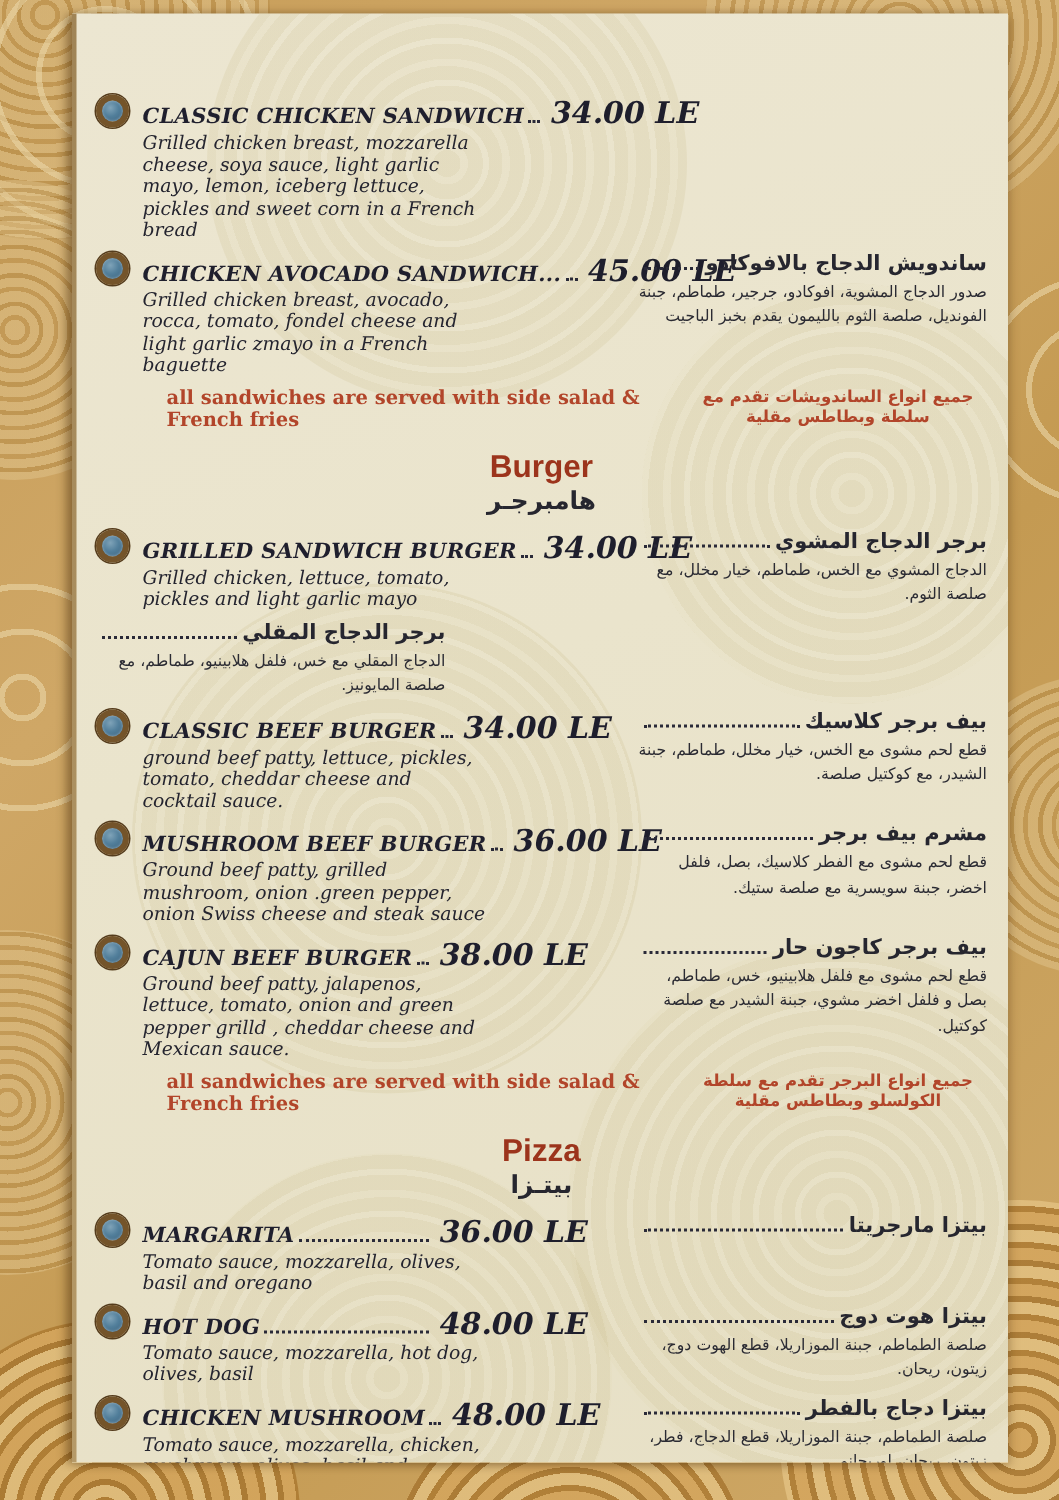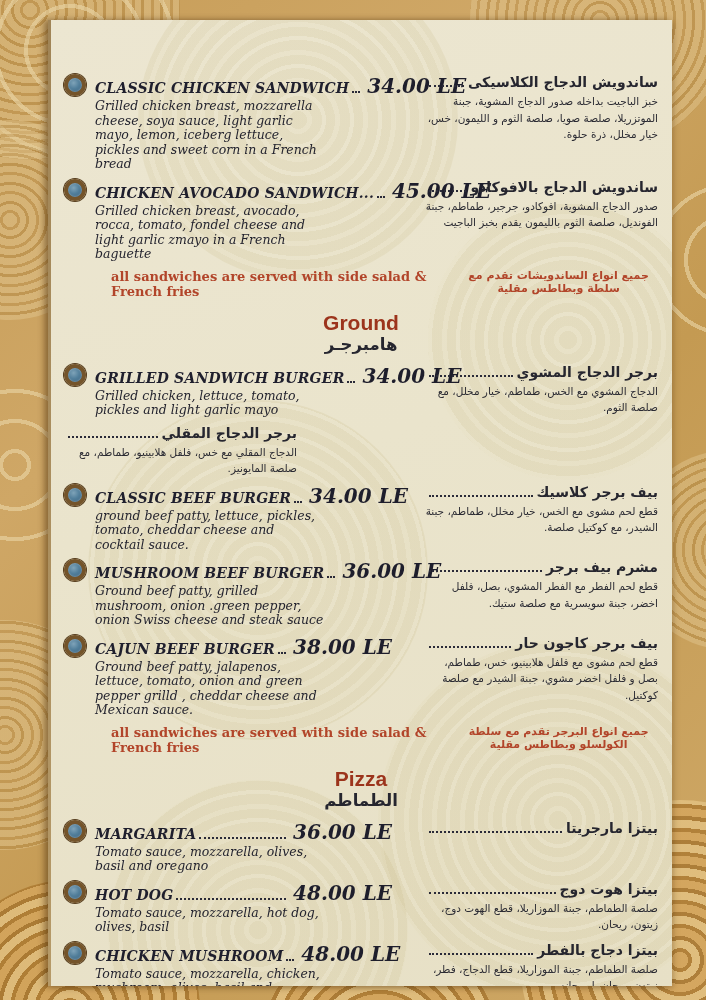--- a/index.html
+++ b/index.html
@@ -17,21 +17,21 @@
   .orn.band-strong{
     background:repeating-radial-gradient(circle,rgba(214,166,93,.95) 0 8px,rgba(167,115,42,.9) 8px 12px,rgba(229,196,133,.95) 12px 20px,rgba(158,107,37,.85) 20px 24px);
     opacity:.8;
   }
   .orn.dotring{
     background:repeating-radial-gradient(circle,transparent 0 12px,rgba(233,212,164,.9) 12px 16px,transparent 16px 30px);
     opacity:.7;
   }
   
   .sheet{
-    position:absolute;left:48px;top:20px;width:624px;height:966px;
+    position:absolute;left:48px;top:9px;width:624px;height:966px;
     background:linear-gradient(160deg,#ece6d1 0%,#eae4cc 45%,#e7e0c6 100%);
     box-shadow:-4px 0 6px rgba(70,45,10,.45), 2px 2px 6px rgba(70,45,10,.25);
     overflow:hidden;
   }
   .sheet::before{
     content:"";position:absolute;left:0;top:0;bottom:0;width:3px;
     background:linear-gradient(#8d6c38,#a98850);opacity:.8;
   }
   .orn.wm{
     background:repeating-radial-gradient(circle,rgba(199,185,133,.55) 0 9px,rgba(221,211,170,.4) 9px 14px,rgba(199,185,133,.5) 14px 24px,rgba(228,220,186,.35) 24px 28px);
@@ -123,27 +123,20 @@
       <div class="badge"></div>
       <div class="en-main">
         <div class="title-row">
           <span class="name-en">CLASSIC CHICKEN SANDWICH</span>
           <span class="leader"></span>
           <span class="price">34.00  LE</span>
         </div>
         <div class="desc-en">Grilled chicken breast, mozzarella cheese, soya sauce, light garlic mayo, lemon, iceberg lettuce, pickles and sweet corn in a French bread</div>
       </div>
     </div>
-    <div class="ar-block">
-      <div class="title-row-ar">
-        <span class="name-ar">ساندويش الدجاج الكلاسيكى</span>
-        <span class="leader-ar"></span>
-      </div>
-      <div class="desc-ar">خبز الباجيت بداخله صدور الدجاج المشوية، جبنة الموتزريلا، صلصة صويا، صلصة الثوم و الليمون، خس، خيار مخلل، ذرة حلوة.</div>
-    </div>
   </div>
 
   <div class="item">
     <div class="en-block">
       <div class="badge"></div>
       <div class="en-main">
         <div class="title-row">
           <span class="name-en">CHICKEN AVOCADO SANDWICH...</span>
           <span class="leader"></span>
           <span class="price">45.00  LE</span>
@@ -161,21 +154,21 @@
   </div>
 </div>
     <div class="note-row">
       <div class="note-en">all sandwiches are served with side salad &amp; French fries</div>
       <div class="note-ar">جميع انواع الساندويشات تقدم مع سلطة وبطاطس مقلية</div>
     </div>
   </div>
 
   <div class="section">
     <div class="section-header">
-      <div class="section-title-en">Ground</div>
+      <div class="section-title-en">Burger</div>
       <div class="section-title-ar">هامبرجـر</div>
     </div>
     <div class="items">
   <div class="item">
     <div class="en-block">
       <div class="badge"></div>
       <div class="en-main">
         <div class="title-row">
           <span class="name-en">GRILLED SANDWICH BURGER</span>
           <span class="leader"></span>
@@ -234,21 +227,21 @@
           <span class="price">36.00  LE</span>
         </div>
         <div class="desc-en">Ground beef patty, grilled mushroom, onion .green pepper, onion Swiss cheese and steak sauce</div>
       </div>
     </div>
     <div class="ar-block">
       <div class="title-row-ar">
         <span class="name-ar">مشرم بيف برجر</span>
         <span class="leader-ar"></span>
       </div>
-      <div class="desc-ar">قطع لحم الفطر مع الفطر المشوي، بصل، فلفل اخضر، جبنة سويسرية مع صلصة ستيك.</div>
+      <div class="desc-ar">قطع لحم مشوى مع الفطر كلاسيك، بصل، فلفل اخضر، جبنة سويسرية مع صلصة ستيك.</div>
     </div>
   </div>
 
   <div class="item">
     <div class="en-block">
       <div class="badge"></div>
       <div class="en-main">
         <div class="title-row">
           <span class="name-en">CAJUN BEEF BURGER</span>
           <span class="leader"></span>
@@ -268,21 +261,21 @@
 </div>
     <div class="note-row">
       <div class="note-en">all sandwiches are served with side salad &amp; French fries</div>
       <div class="note-ar">جميع انواع البرجر تقدم مع سلطة الكولسلو وبطاطس مقلية</div>
     </div>
   </div>
 
   <div class="section">
     <div class="section-header">
       <div class="section-title-en">Pizza</div>
-      <div class="section-title-ar">الطماطم</div>
+      <div class="section-title-ar">بيتـزا</div>
     </div>
     <div class="items">
   <div class="item">
     <div class="en-block">
       <div class="badge"></div>
       <div class="en-main">
         <div class="title-row">
           <span class="name-en">MARGARITA</span>
           <span class="leader"></span>
           <span class="price">36.00  LE</span>

